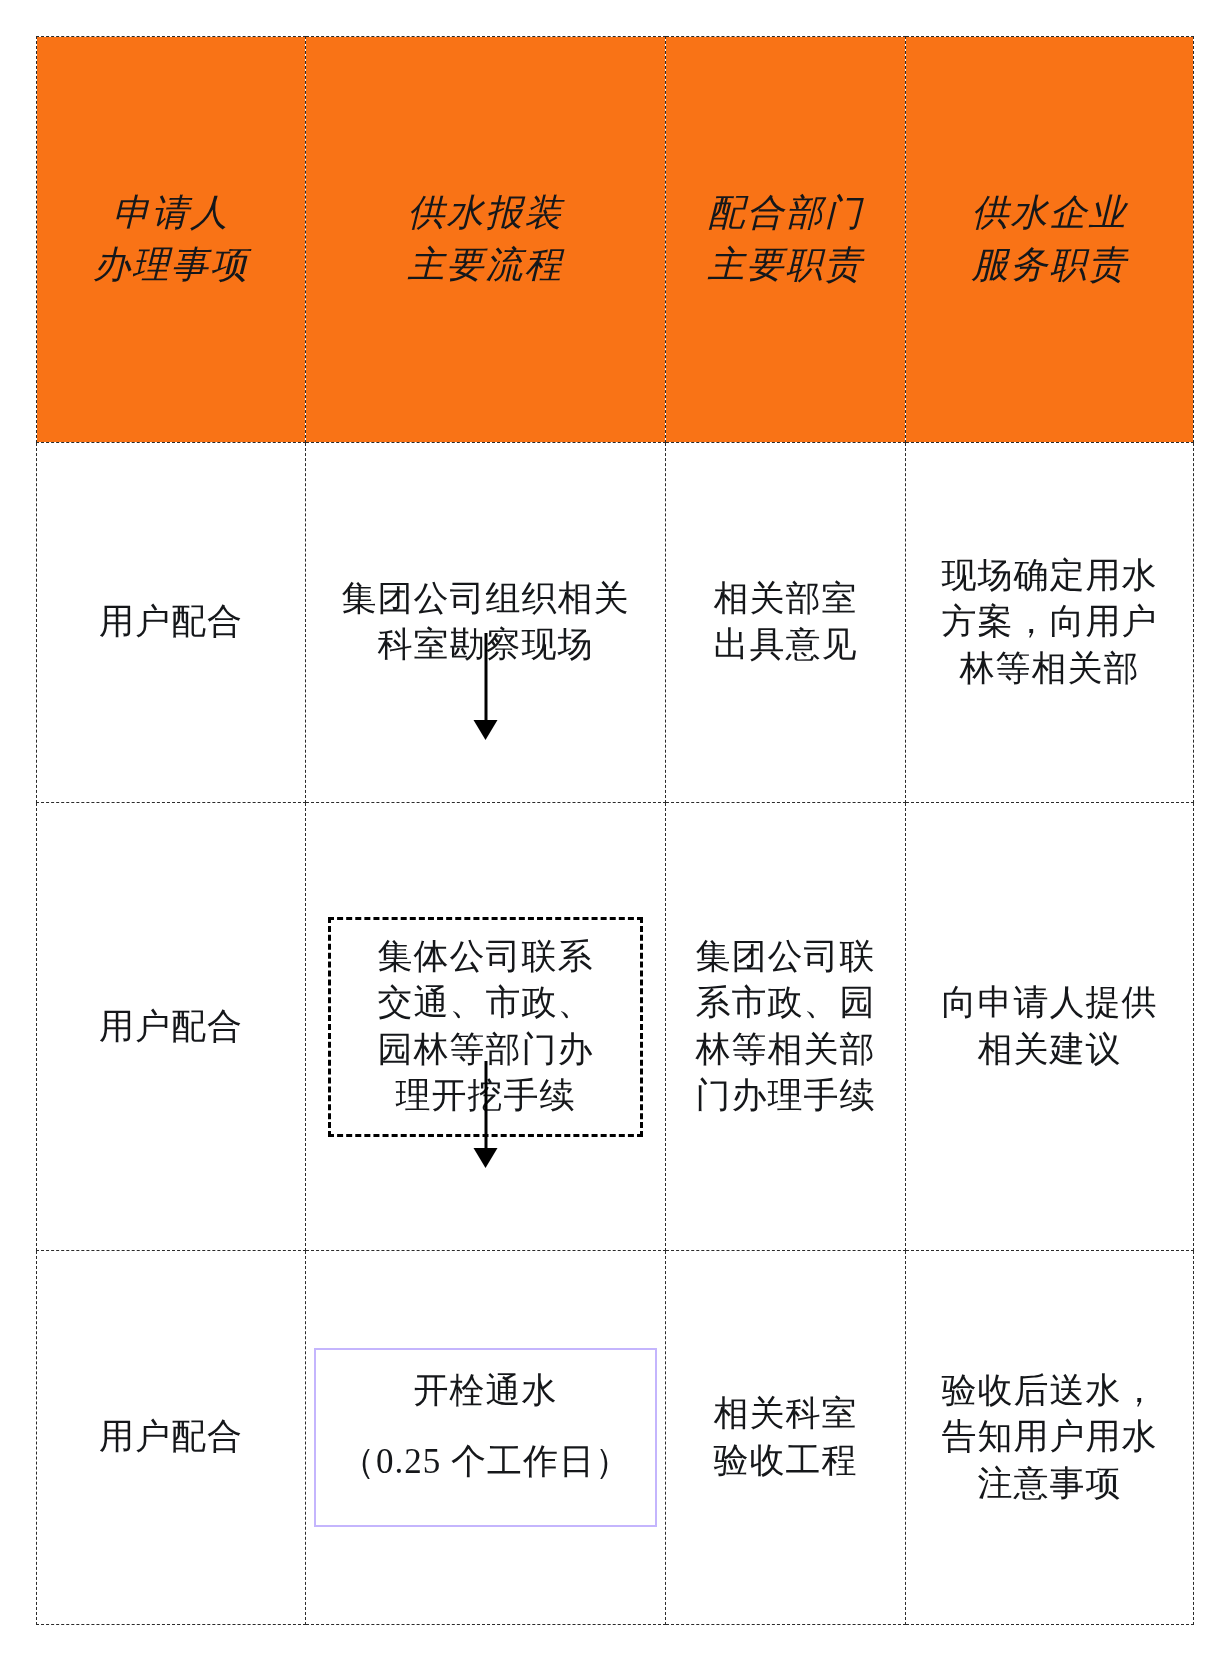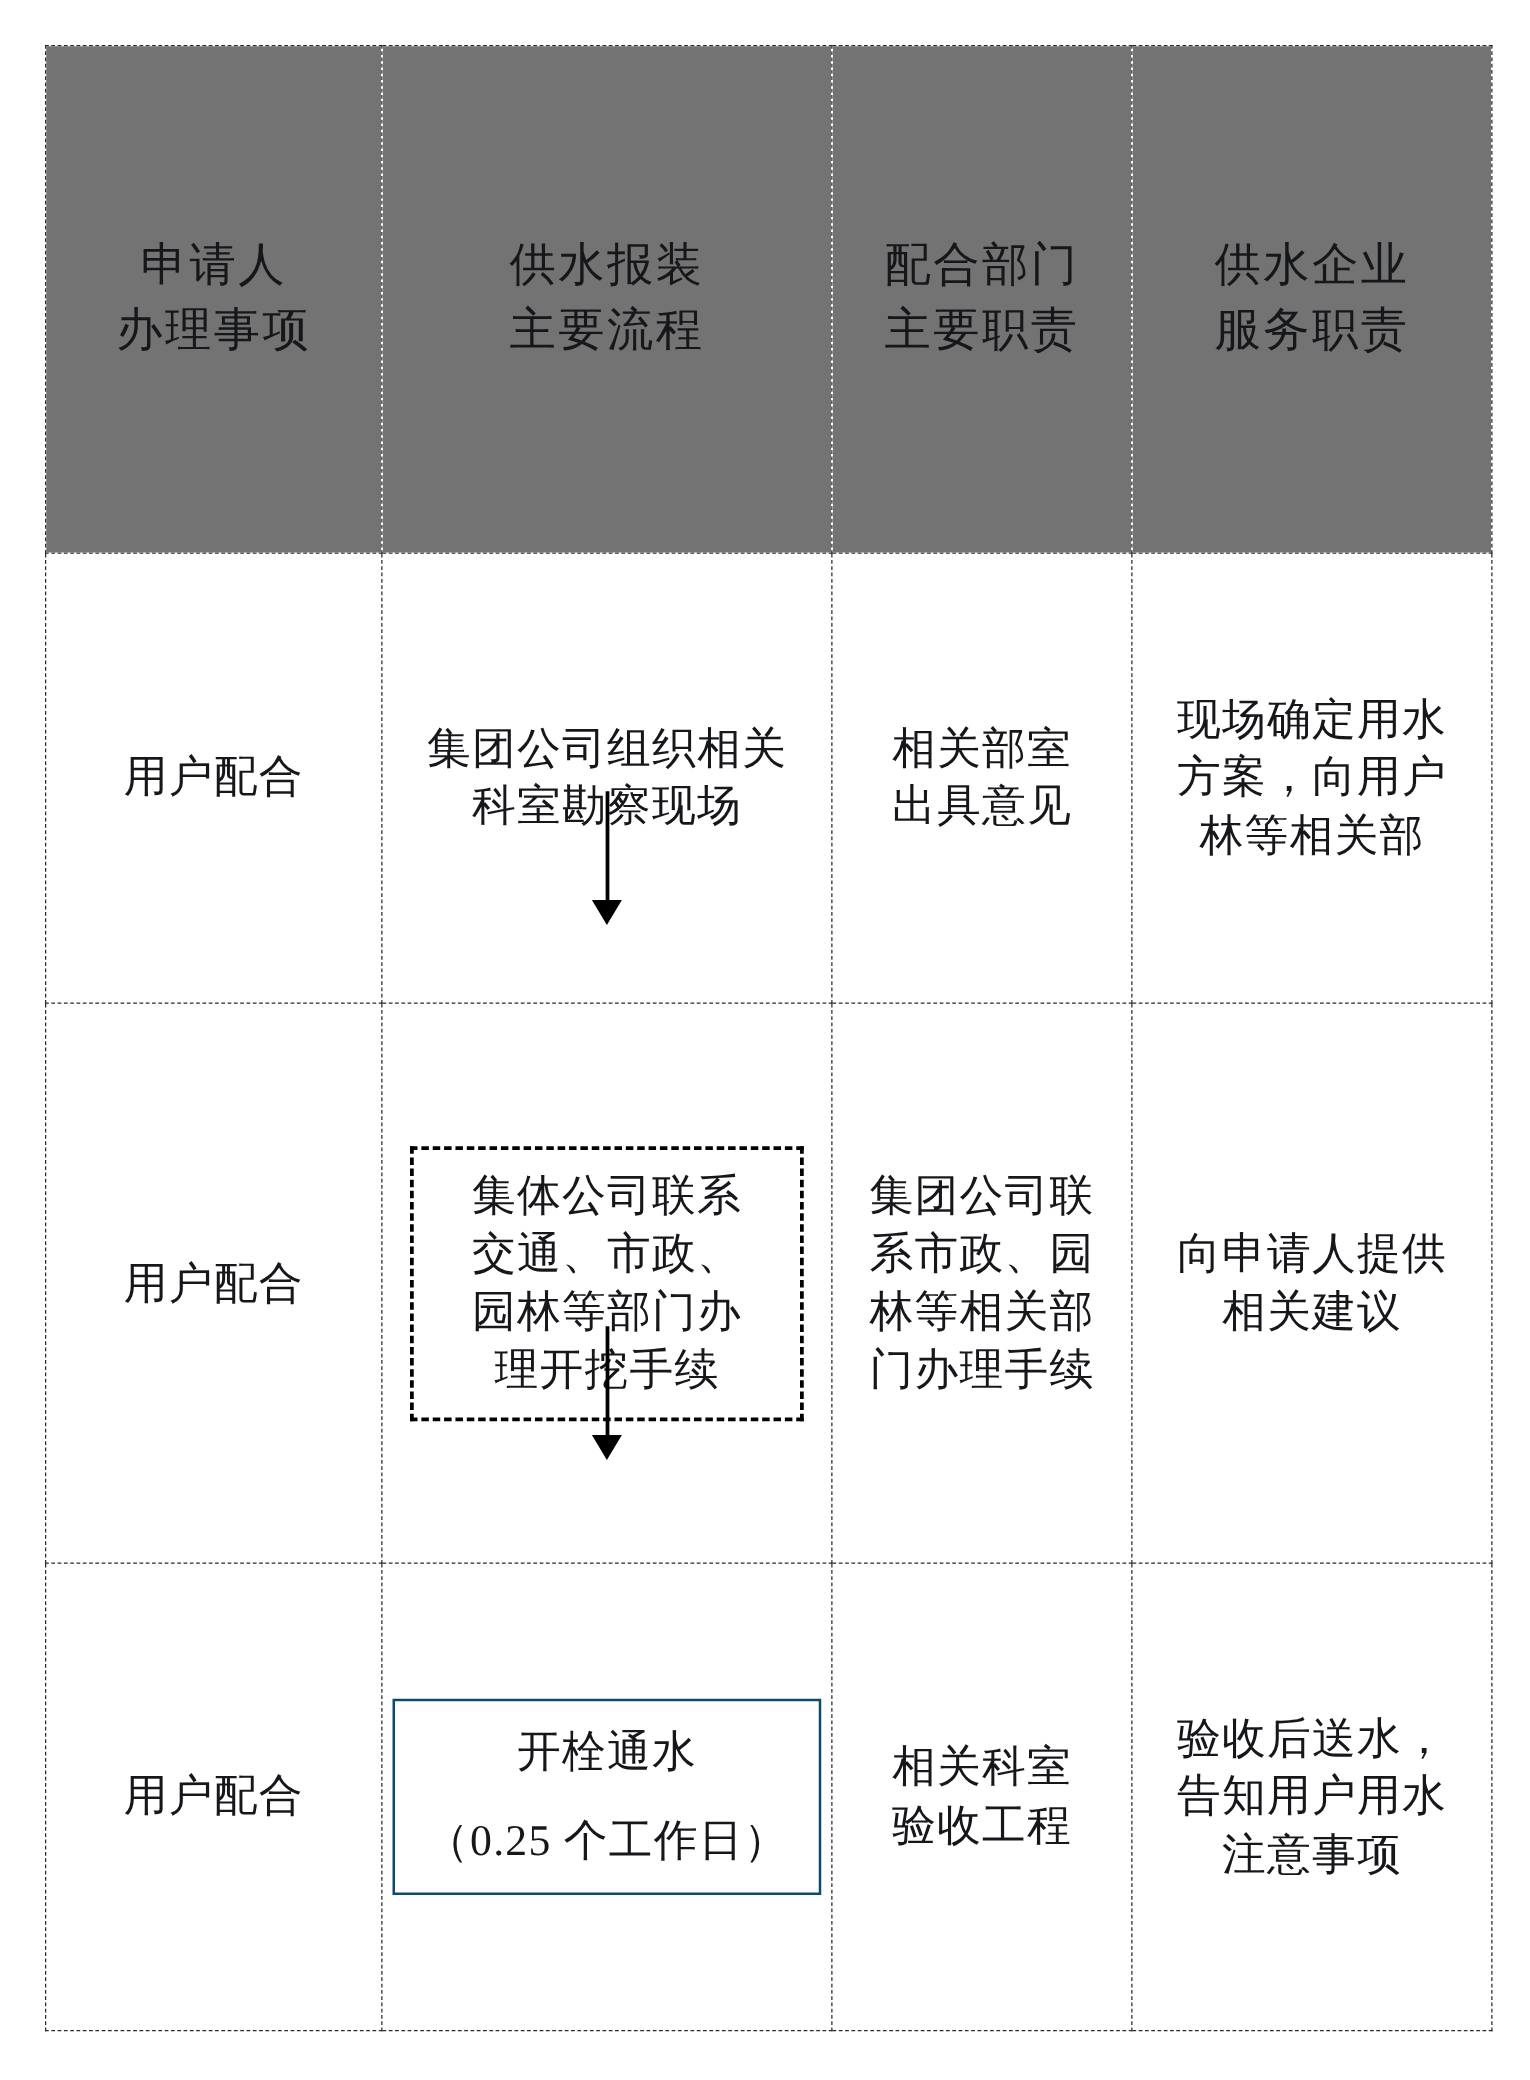--- a/index.html
+++ b/index.html
@@ -39,21 +39,21 @@
     font-weight: 400;
   }
 
   
   col.c1 { width: 269px; }
   col.c2 { width: 360px; }
   col.c3 { width: 240px; }
   col.c4 { width: 288px; }
 
   
-  tr.r-head td { height: 332px; background: #737373; }
+  tr.r-head td { height: 332px; background: #f97316; font-style: italic; }
   tr.r-1 td    { height: 288px; }
   tr.r-2 td    { height: 294px; }
   tr.r-3 td    { height: 368px; font-family: Liberation Serif, serif; }
   tr.r-4 td    { height: 305px; }
 
   .cell-text {
     display: block;
     white-space: pre-line;
   }
 
@@ -103,22 +103,22 @@
   }
 
   
   .dashed-box {
     border: 3px dashed #000000;
     padding: 14px 10px;
     margin: 0 18px;
     box-sizing: border-box;
   }
   .solid-box {
-    border: 2px solid #0c4a6e;
-    padding: 18px 10px 18px;
+    border: 2px solid #c4b5fd;
+    padding: 18px 10px 40px;
     margin: 0 4px;
     box-sizing: border-box;
     background: #ffffff;
   }
   .box-line-1 { display: block; }
   .box-line-2 { display: block; margin-top: 24px; font-family: Liberation Serif, serif; }
 
   .cell-pos { position: relative; }
 </style>
 </head>

